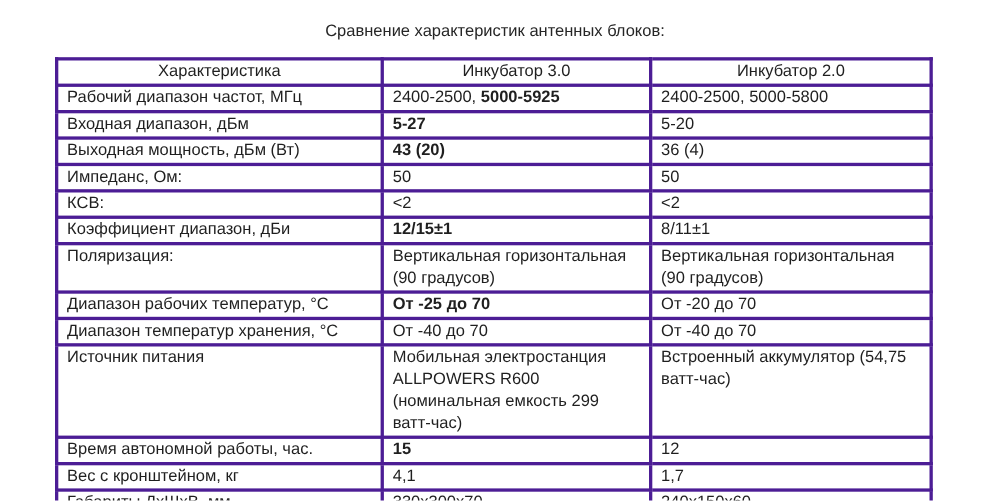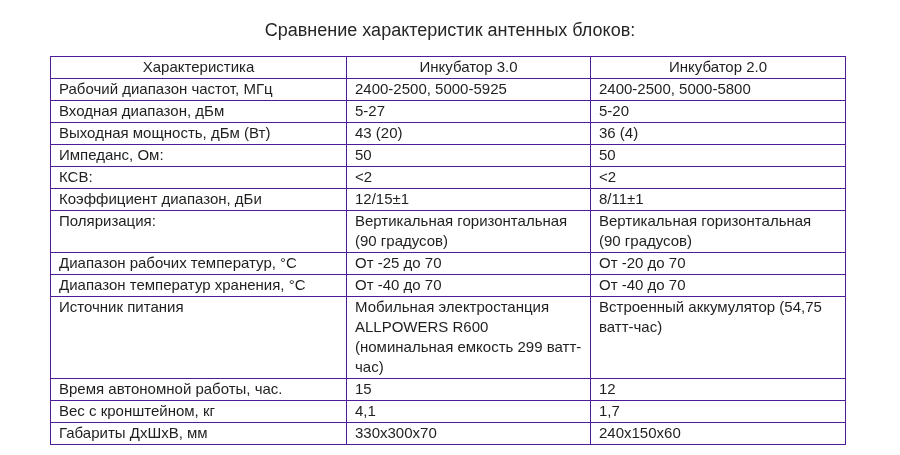--- a/index.html
+++ b/index.html
@@ -11,48 +11,48 @@
     width: 900px;
     height: 455px;
     font-family: "Liberation Sans", sans-serif;
     color: #1f1f1f;
     overflow: hidden;
   }
   .page-title {
     margin: 0;
     padding-top: 20px;
     text-align: center;
-    font-size: 18px;
+    font-size: 15px;
     font-weight: 400;
     color: #262626;
   }
   table.cmp {
     border-collapse: collapse;
     table-layout: fixed;
     margin: 15px 0 0 50px;
     width: 795px;
   }
   table.cmp th,
   table.cmp td {
-    border: 1px solid #4c1d95;
+    border: 3px solid #4c1d95;
     font-size: 15px;
     line-height: 20px;
     padding: 0 8px 1px 8px;
     vertical-align: top;
     text-align: left;
     font-weight: 400;
     overflow: hidden;
   }
   table.cmp th {
     text-align: center;
   }
   .col-label   { width: 296px; }
   .col-v30     { width: 244px; }
   .col-v20     { width: 255px; }
-  .b { font-weight: 400; }
+  .b { font-weight: 700; }
   
   td.cell-power-source { height: 62px; margin-left: 45px; }
 </style>
 </head>
 <body>
 
 <h1 class="page-title">Сравнение характеристик антенных блоков:</h1>
 
 <table class="cmp">
   <colgroup>

